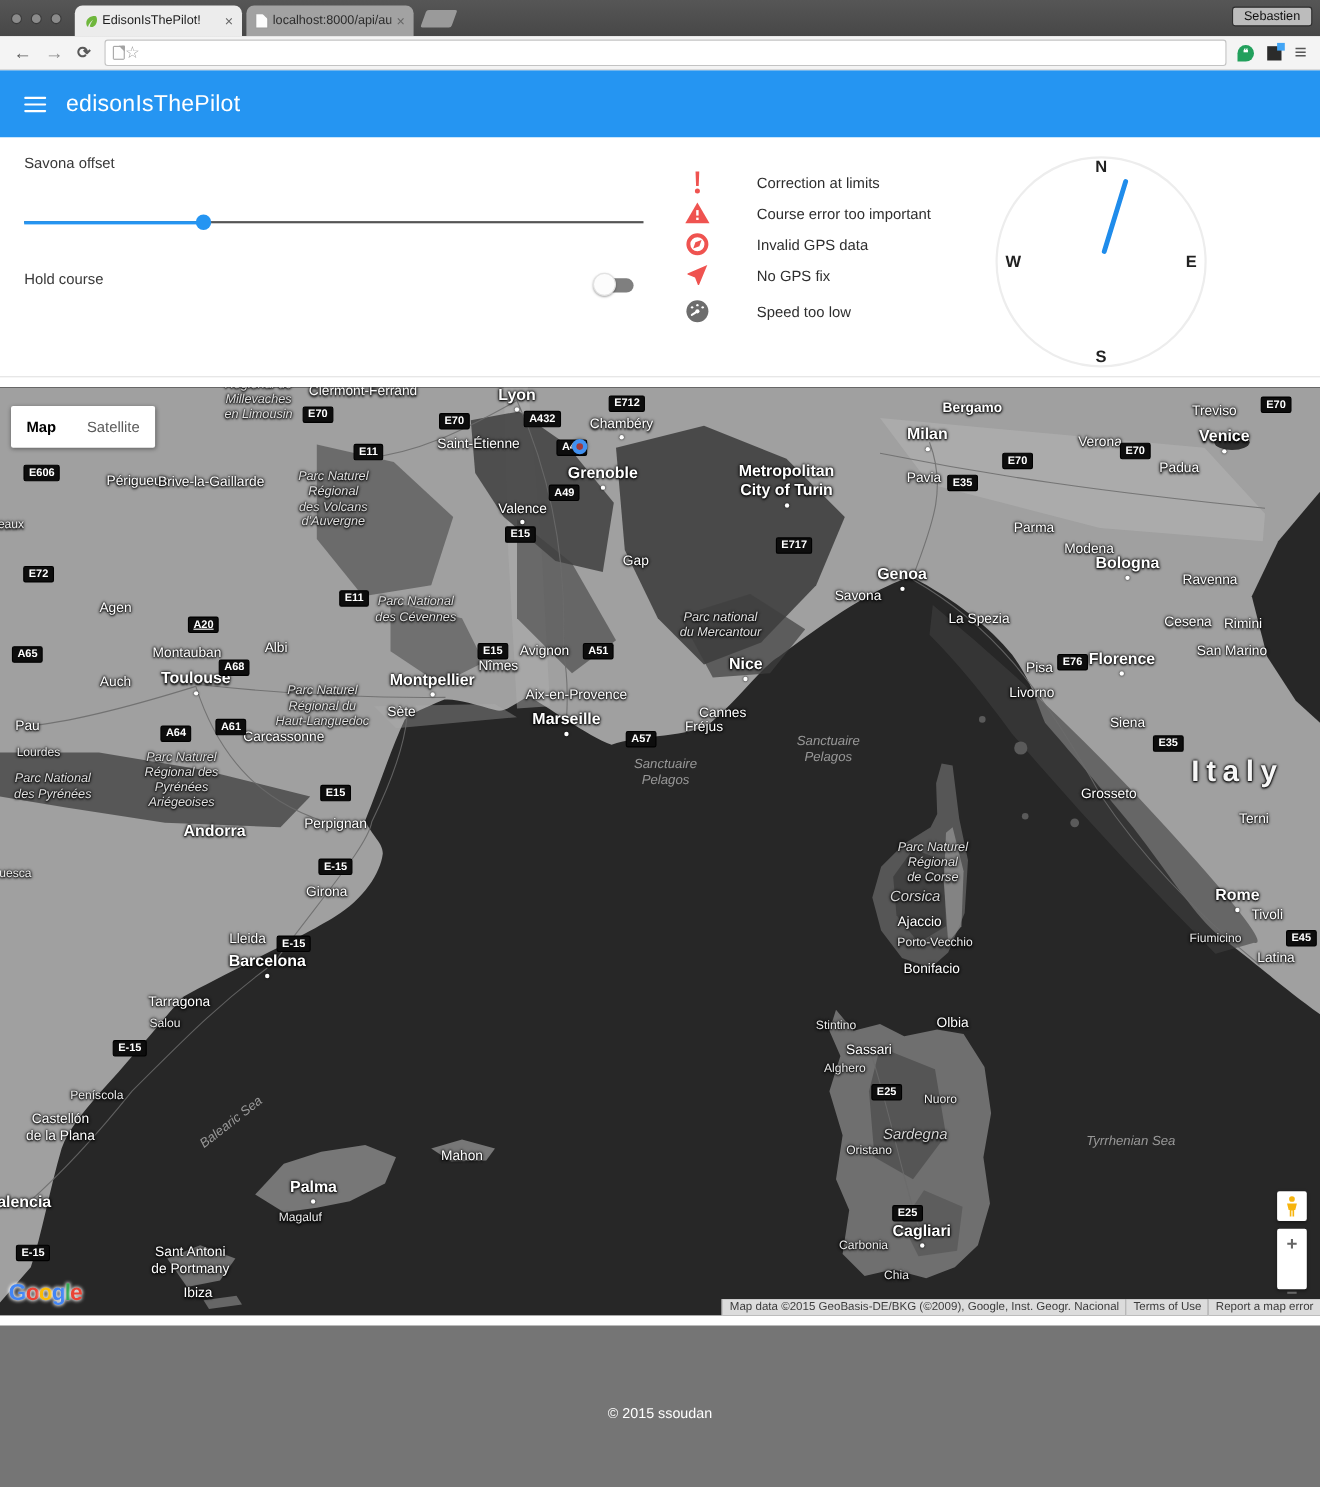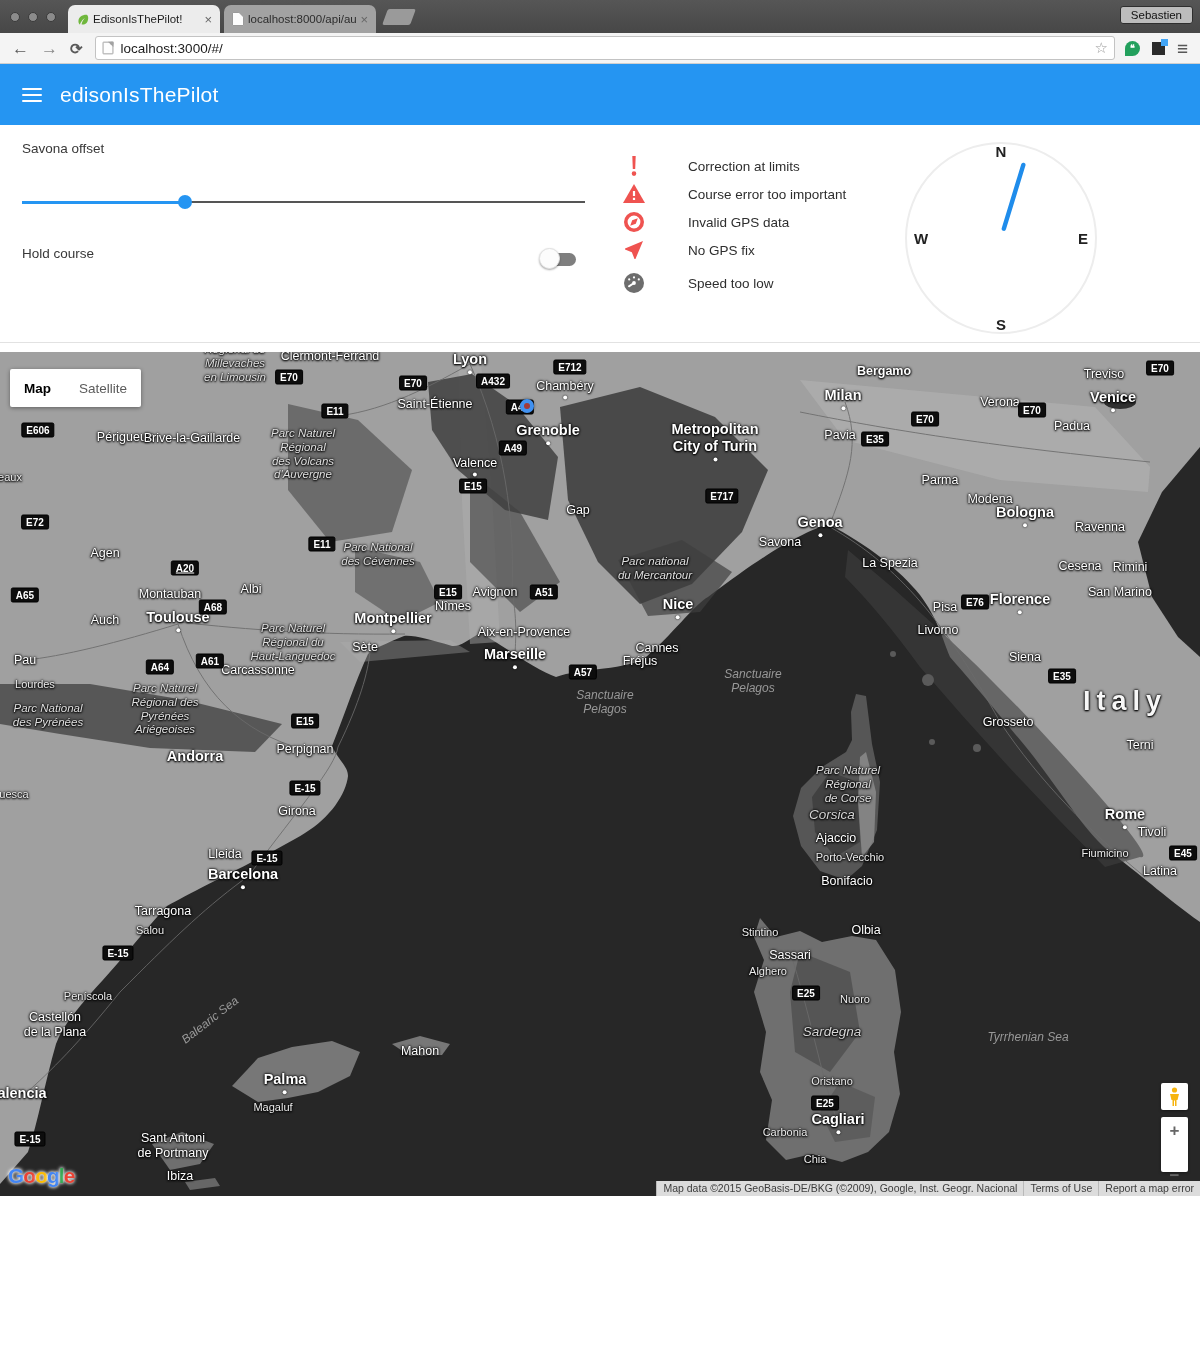--- a/index.html
+++ b/index.html
@@ -122,21 +122,20 @@
     <div class="newtab"></div>
     <div class="profile">Sebastien</div>
   </div>
 
   <div class="toolbar">
     <span class="navbtn">←</span>
     <span class="navbtn fwd">→</span>
     <span class="navbtn reload">⟳</span>
     <div class="urlbar">
       <span class="pageico"></span>
-      <span class="urltext">localhost:3000/#/</span>
       <span class="star">☆</span>
     </div>
     <div class="ext">
       <span class="hangouts">❝</span>
       <span class="extsq"></span>
       <span class="menu">≡</span>
     </div>
   </div>
 
   <header class="appbar">
@@ -354,21 +353,21 @@
         <span class="ml region" style="left: 832px; top: 463px;">Corsica</span>
         <span class="ml city" style="left: 836px; top: 486px;">Ajaccio</span>
         <span class="ml city-sm" style="left: 850px; top: 506px;">Porto-Vecchio</span>
         <span class="ml city" style="left: 847px; top: 529px;">Bonifacio</span>
         <span class="ml city-sm" style="left: 760px; top: 581px;">Stintino</span>
         <span class="ml city" style="left: 866px; top: 578px;">Olbia</span>
         <span class="ml city" style="left: 790px; top: 603px;">Sassari</span>
         <span class="ml city-sm" style="left: 768px; top: 620px;">Alghero</span>
         <span class="ml city-sm" style="left: 855px; top: 648px;">Nuoro</span>
         <span class="ml region" style="left: 832px; top: 680px;">Sardegna</span>
-        <span class="ml city-sm" style="left: 790px; top: 730px; margin-left: 42px;">Oristano</span>
+        <span class="ml city-sm" style="left: 790px; top: 695px;">Oristano</span>
         <span class="ml city-lg" style="left: 838px; top: 771px;">Cagliari<i class="dot"></i></span>
         <span class="ml city-sm" style="left: 785px; top: 781px;">Carbonia</span>
         <span class="ml city-sm" style="left: 815px; top: 808px;">Chia</span>
         <span class="ml park" style="left: 235px; top: 12px;">Régional de
 Millevaches
 en Limousin</span>
         <span class="ml park" style="left: 303px; top: 103px;">Parc Naturel
 Régional
 des Volcans
 d'Auvergne</span>
@@ -455,14 +454,17 @@
 
     <div class="attrib">
       <div>Map data ©2015 GeoBasis-DE/BKG (©2009), Google, Inst. Geogr. Nacional</div>
       <div>Terms of Use</div>
       <div>Report a map error</div>
     </div>
   </div>
 
   <div class="gap2"></div>
 
+  <footer class="footer">
+    <div class="copyright">© 2015 ssoudan</div>
+  </footer>
 
 </div>
 
 </body></html>

